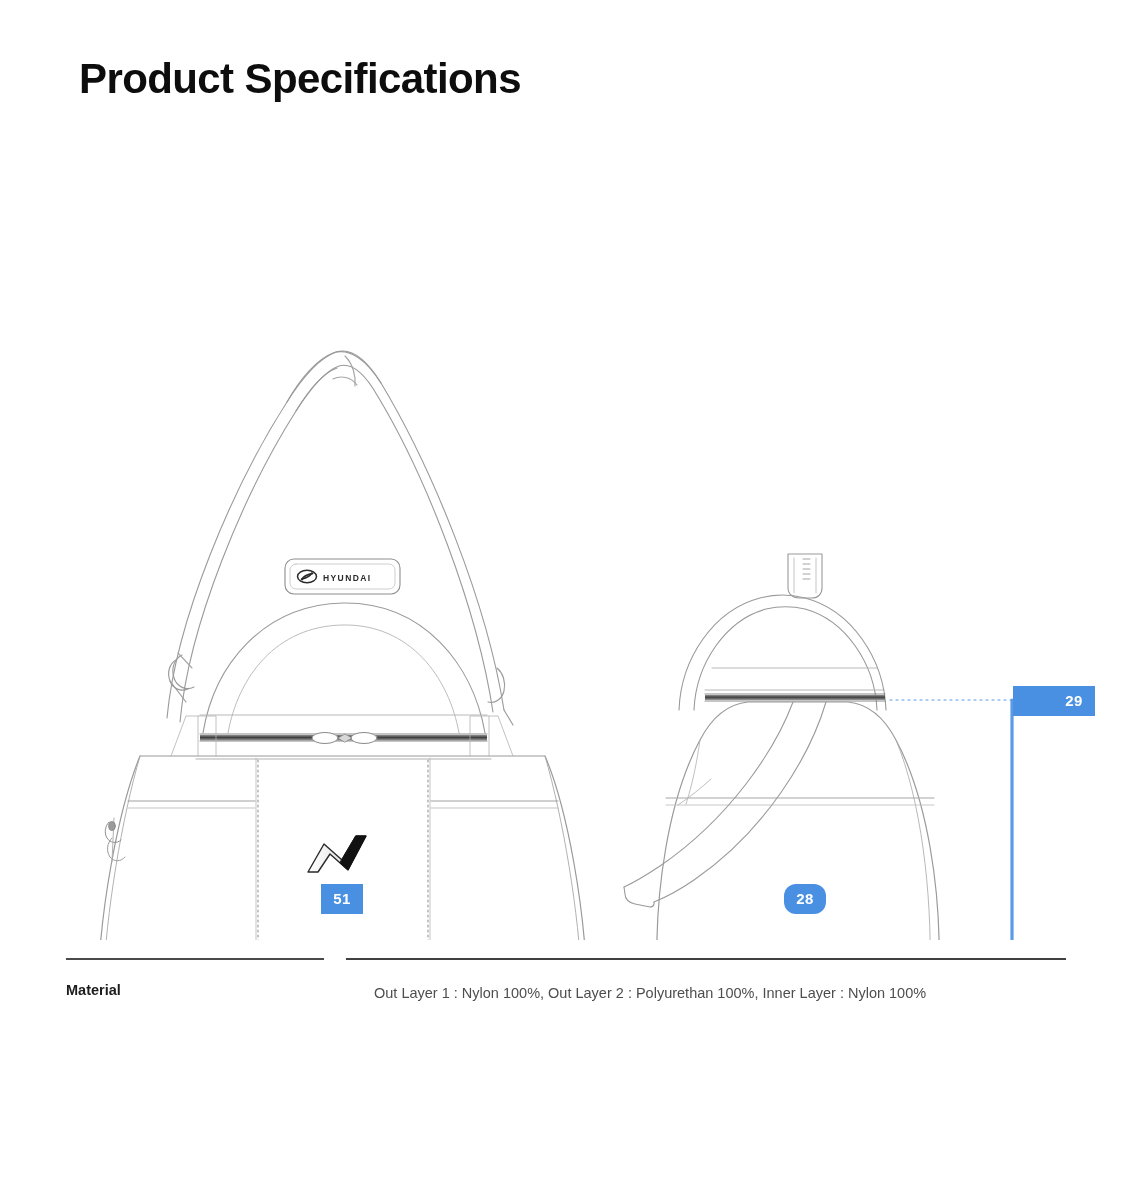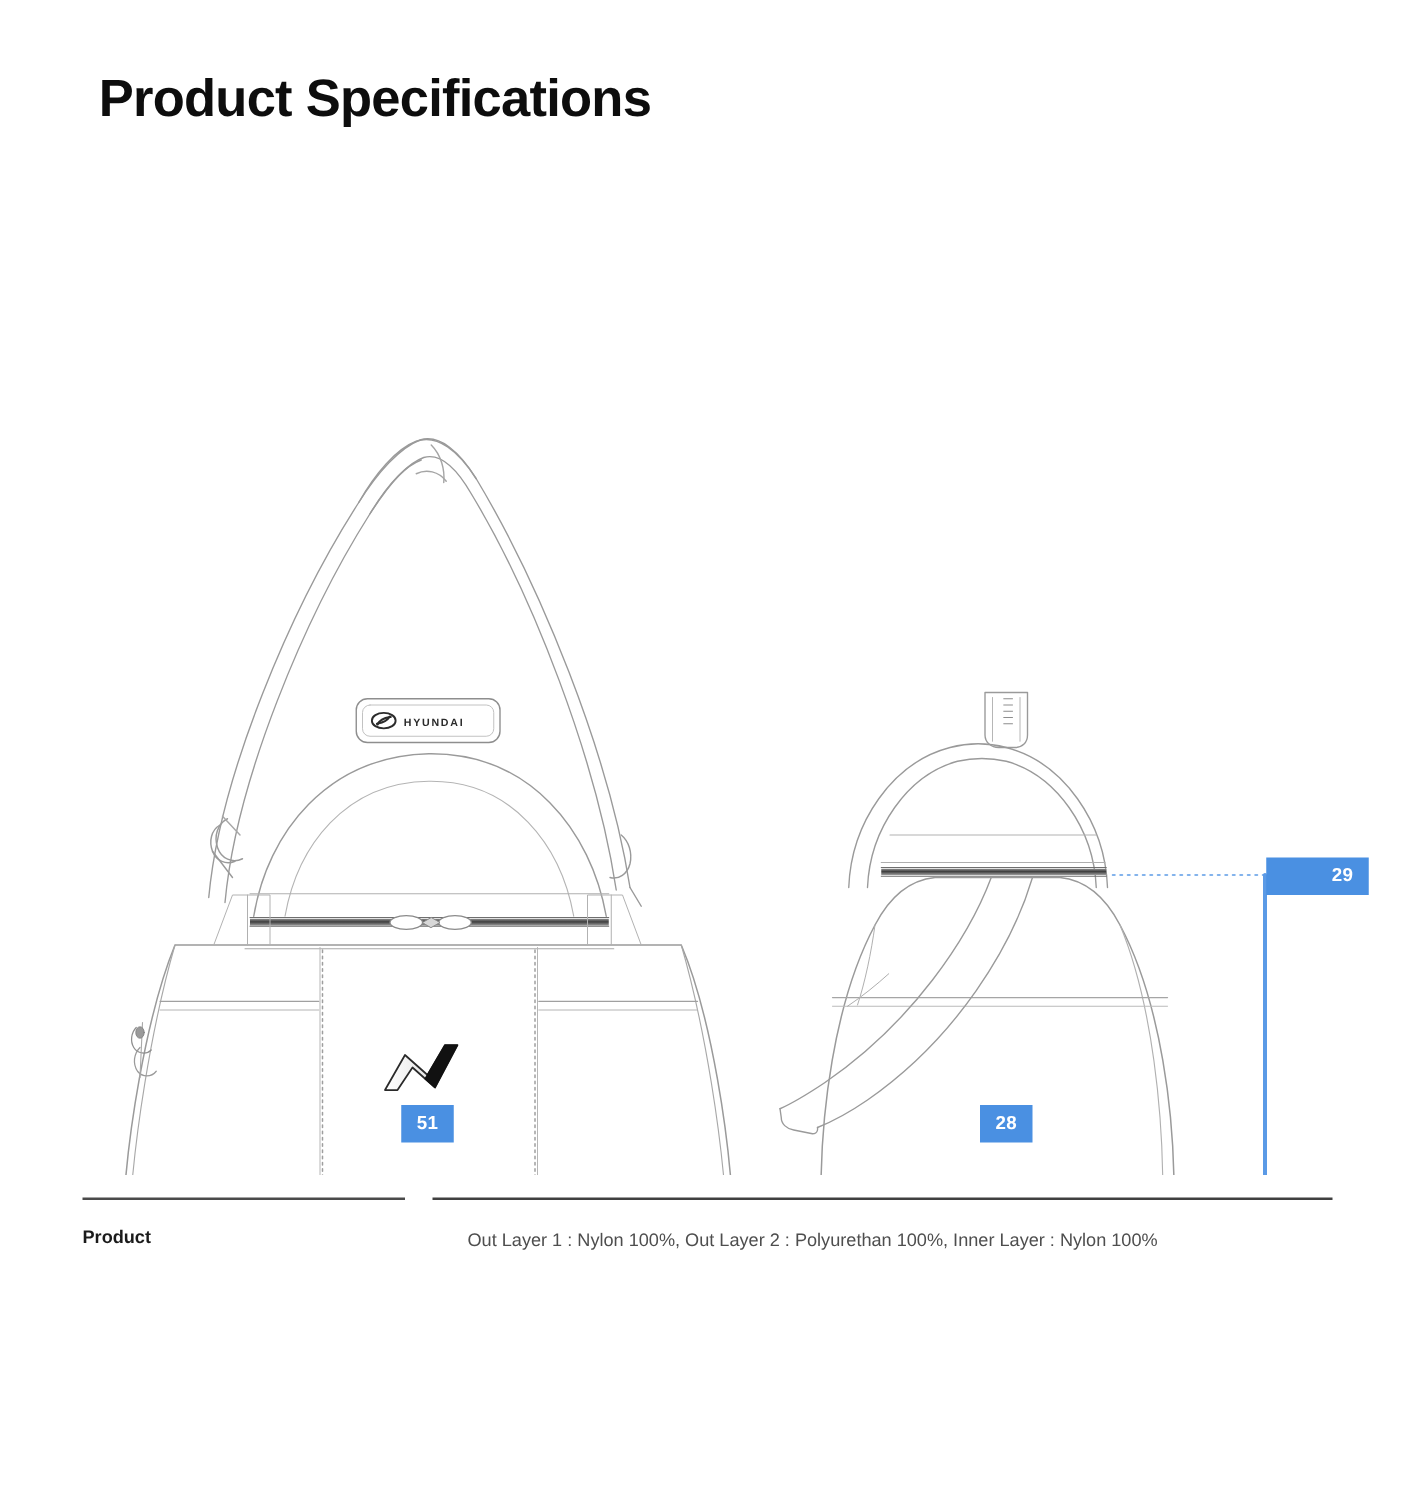--- a/index.html
+++ b/index.html
@@ -56,21 +56,21 @@
     color: #ffffff;
     font-size: 15px;
     font-weight: 600;
     text-align: center;
     line-height: 30px;
     height: 30px;
     min-width: 38px;
     letter-spacing: 0.3px;
   }
   #badge-width  { left: 321px; top: 884px; width: 42px; }
-  #badge-depth  { left: 784px; top: 884px; width: 42px; }
+  #badge-depth  { left: 784px; top: 884px; width: 42px; border-radius: 12px; }
   #badge-height { left: 1013px; top: 686px; width: 42px; padding-left: 40px; }
 
   
   .spec-table {
     position: absolute;
     left: 66px;
     top: 958px;
     width: 1000px;
     border-collapse: collapse;
     font-size: 14.5px;
@@ -267,20 +267,20 @@
     </svg>
   </div>
 
   <div class="dim-badge" id="badge-width">51</div>
   <div class="dim-badge" id="badge-depth">28</div>
   <div class="dim-badge" id="badge-height">29</div>
 
   <table class="spec-table">
     <tbody>
       <tr>
-        <th>Product</th>
+        <th>Material</th>
         <td class="spacer-col"></td>
         <td>Out Layer 1 : Nylon 100%, Out Layer 2 : Polyurethan 100%, Inner Layer : Nylon 100%</td>
       </tr>
     </tbody>
   </table>
 
 </div>
 
 </body></html>

